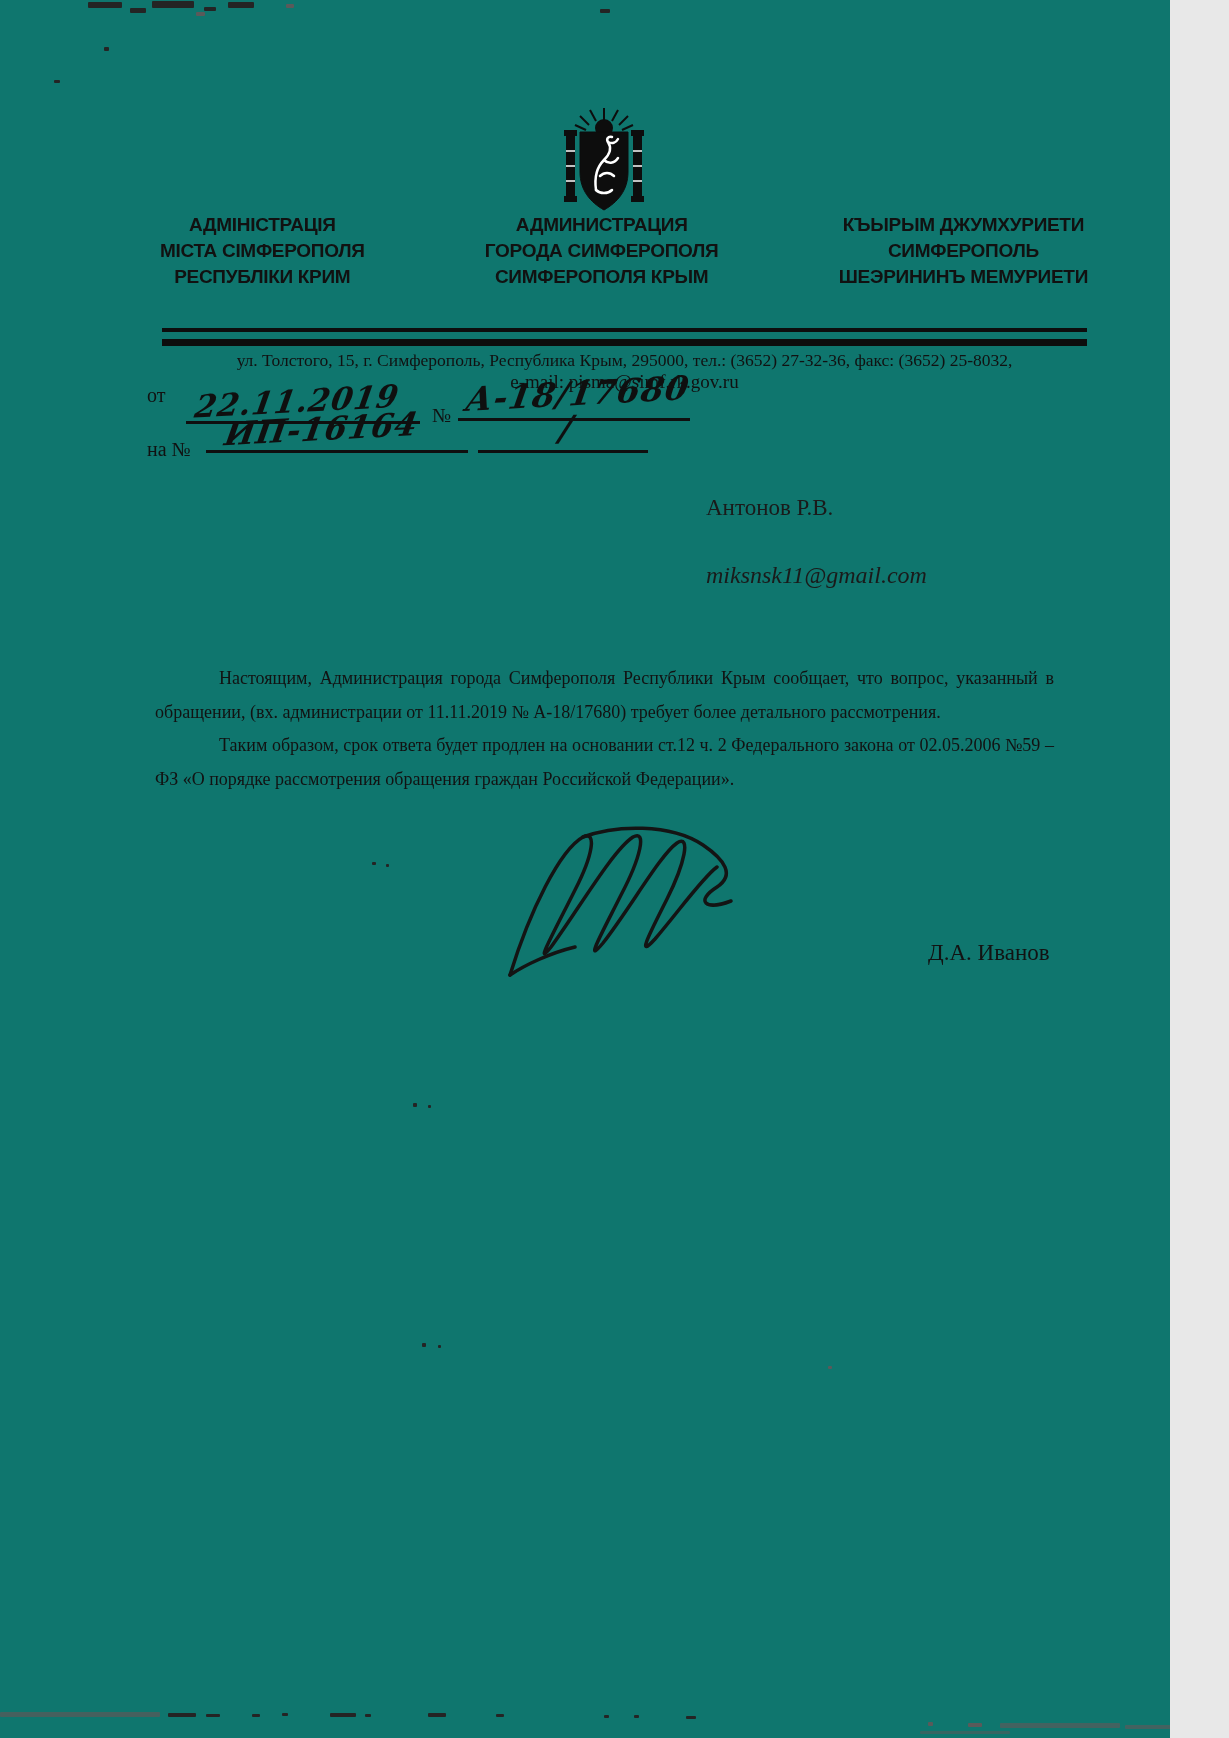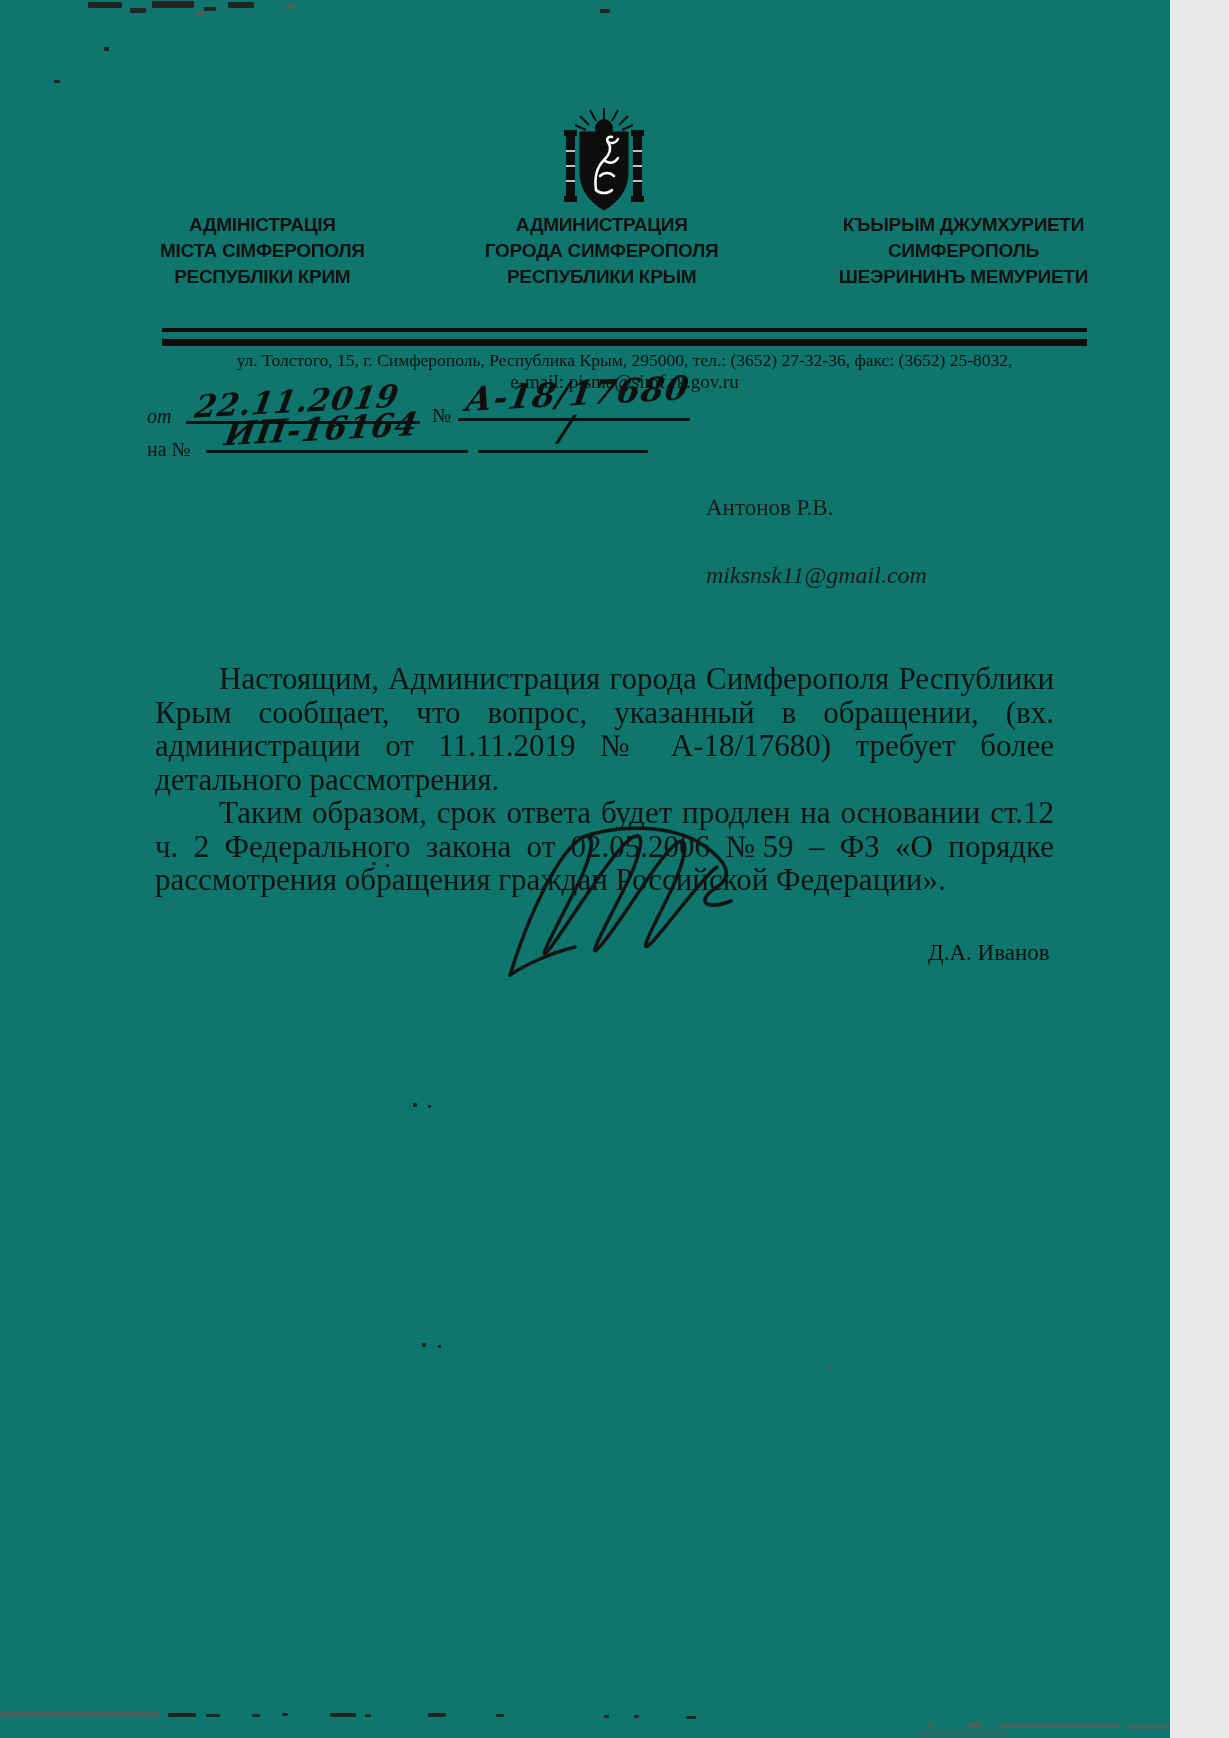--- a/index.html
+++ b/index.html
@@ -47,21 +47,21 @@
     letter-spacing:1px;
     white-space:nowrap;
   }
   .u-line{position:absolute; background:#0f0f0f; height:3px;}
 
   .recipient-name{position:absolute; left:706px; top:495px; font-size:23px;}
   .recipient-email{position:absolute; left:706px; top:562px; font-size:24px; font-style:italic;}
 
   .body-text{
     position:absolute; left:155px; width:899px;
-    font-size:31px; line-height:33.5px;
+    font-size:18px; line-height:33.5px;
     text-align:justify; color:#121212;
   }
   .body-text p{margin:0; text-indent:64px;}
 
   .sig-position{
     position:absolute; left:154px; top:932px;
     font-size:23px; line-height:31px; color:#121212;
   }
   .sig-name{position:absolute; left:928px; top:940px; font-size:23px; color:#121212;}
 
@@ -129,36 +129,36 @@
 
   <div class="letterhead">
     <div class="lh-col">
       <div>АДМІНІСТРАЦІЯ</div>
       <div>МІСТА СІМФЕРОПОЛЯ</div>
       <div>РЕСПУБЛІКИ КРИМ</div>
     </div>
     <div class="lh-col">
       <div>АДМИНИСТРАЦИЯ</div>
       <div>ГОРОДА СИМФЕРОПОЛЯ</div>
-      <div>РЕСПУБЛИКИ КРЫМ</div>
+      <div>СИМФЕРОПОЛЯ КРЫМ</div>
     </div>
     <div class="lh-col">
       <div>КЪЫРЫМ ДЖУМХУРИЕТИ</div>
       <div>СИМФЕРОПОЛЬ</div>
       <div>ШЕЭРИНИНЪ МЕМУРИЕТИ</div>
     </div>
   </div>
 
   <div class="rule-thin"></div>
   <div class="rule-thick"></div>
 
   <div class="addr">ул. Толстого, 15, г. Симферополь, Республика Крым, 295000, тел.: (3652) 27-32-36, факс: (3652) 25-8032,</div>
   <div class="addr-email">e-mail: pisma@simf.rk.gov.ru</div>
 
-  <span class="abs ref-label" style="left:147px;top:405px;font-style:italic;">от</span>
+  <span class="abs ref-label" style="left:147px;top:384px;">от</span>
   <span class="abs hand" style="left:195px;top:383px;font-size:31px;">22.11.2019</span>
   <div class="u-line" style="left:186px;top:421px;width:234px;"></div>
   <span class="abs ref-label" style="left:432px;top:404px;">№</span>
   <span class="abs hand" style="left:466px;top:374px;font-size:33px;">А-18/17680</span>
   <div class="u-line" style="left:458px;top:418px;width:232px;"></div>
 
   <span class="abs ref-label" style="left:147px;top:430px;margin-top:8px;">на №</span>
   <span class="abs hand" style="left:225px;top:410px;font-size:32px;">ИП-16164</span>
   <div class="u-line" style="left:206px;top:450px;width:262px;"></div>
   <span class="abs hand" style="left:560px;top:408px;font-size:34px;">/</span>

